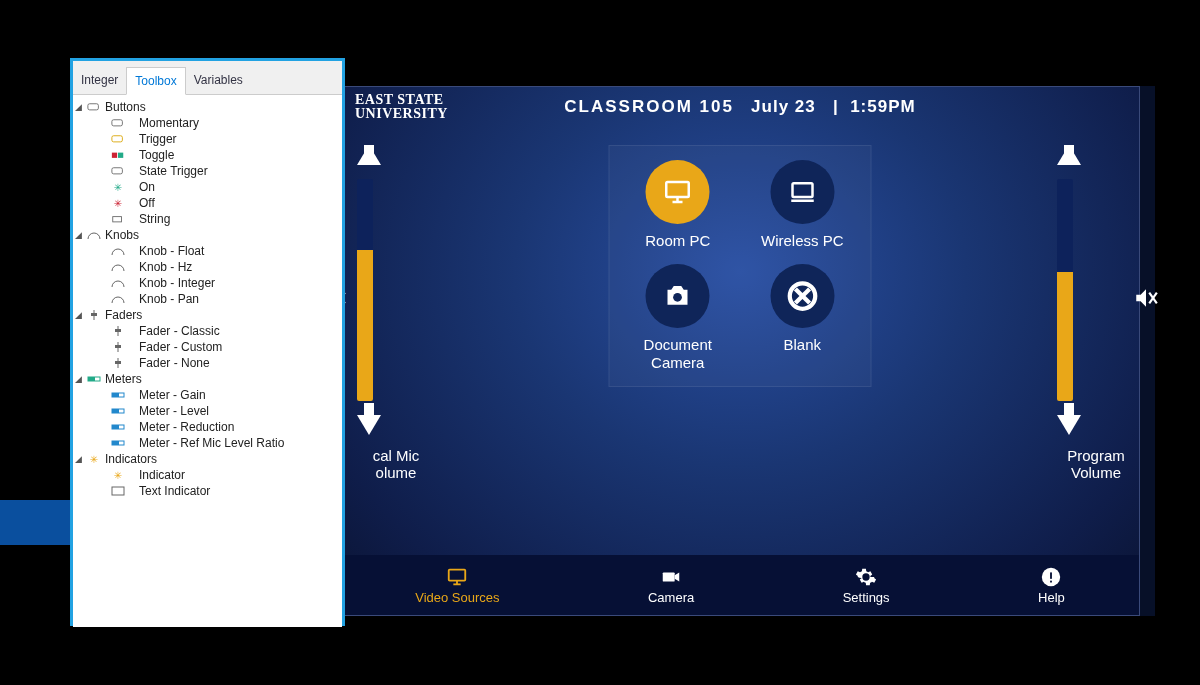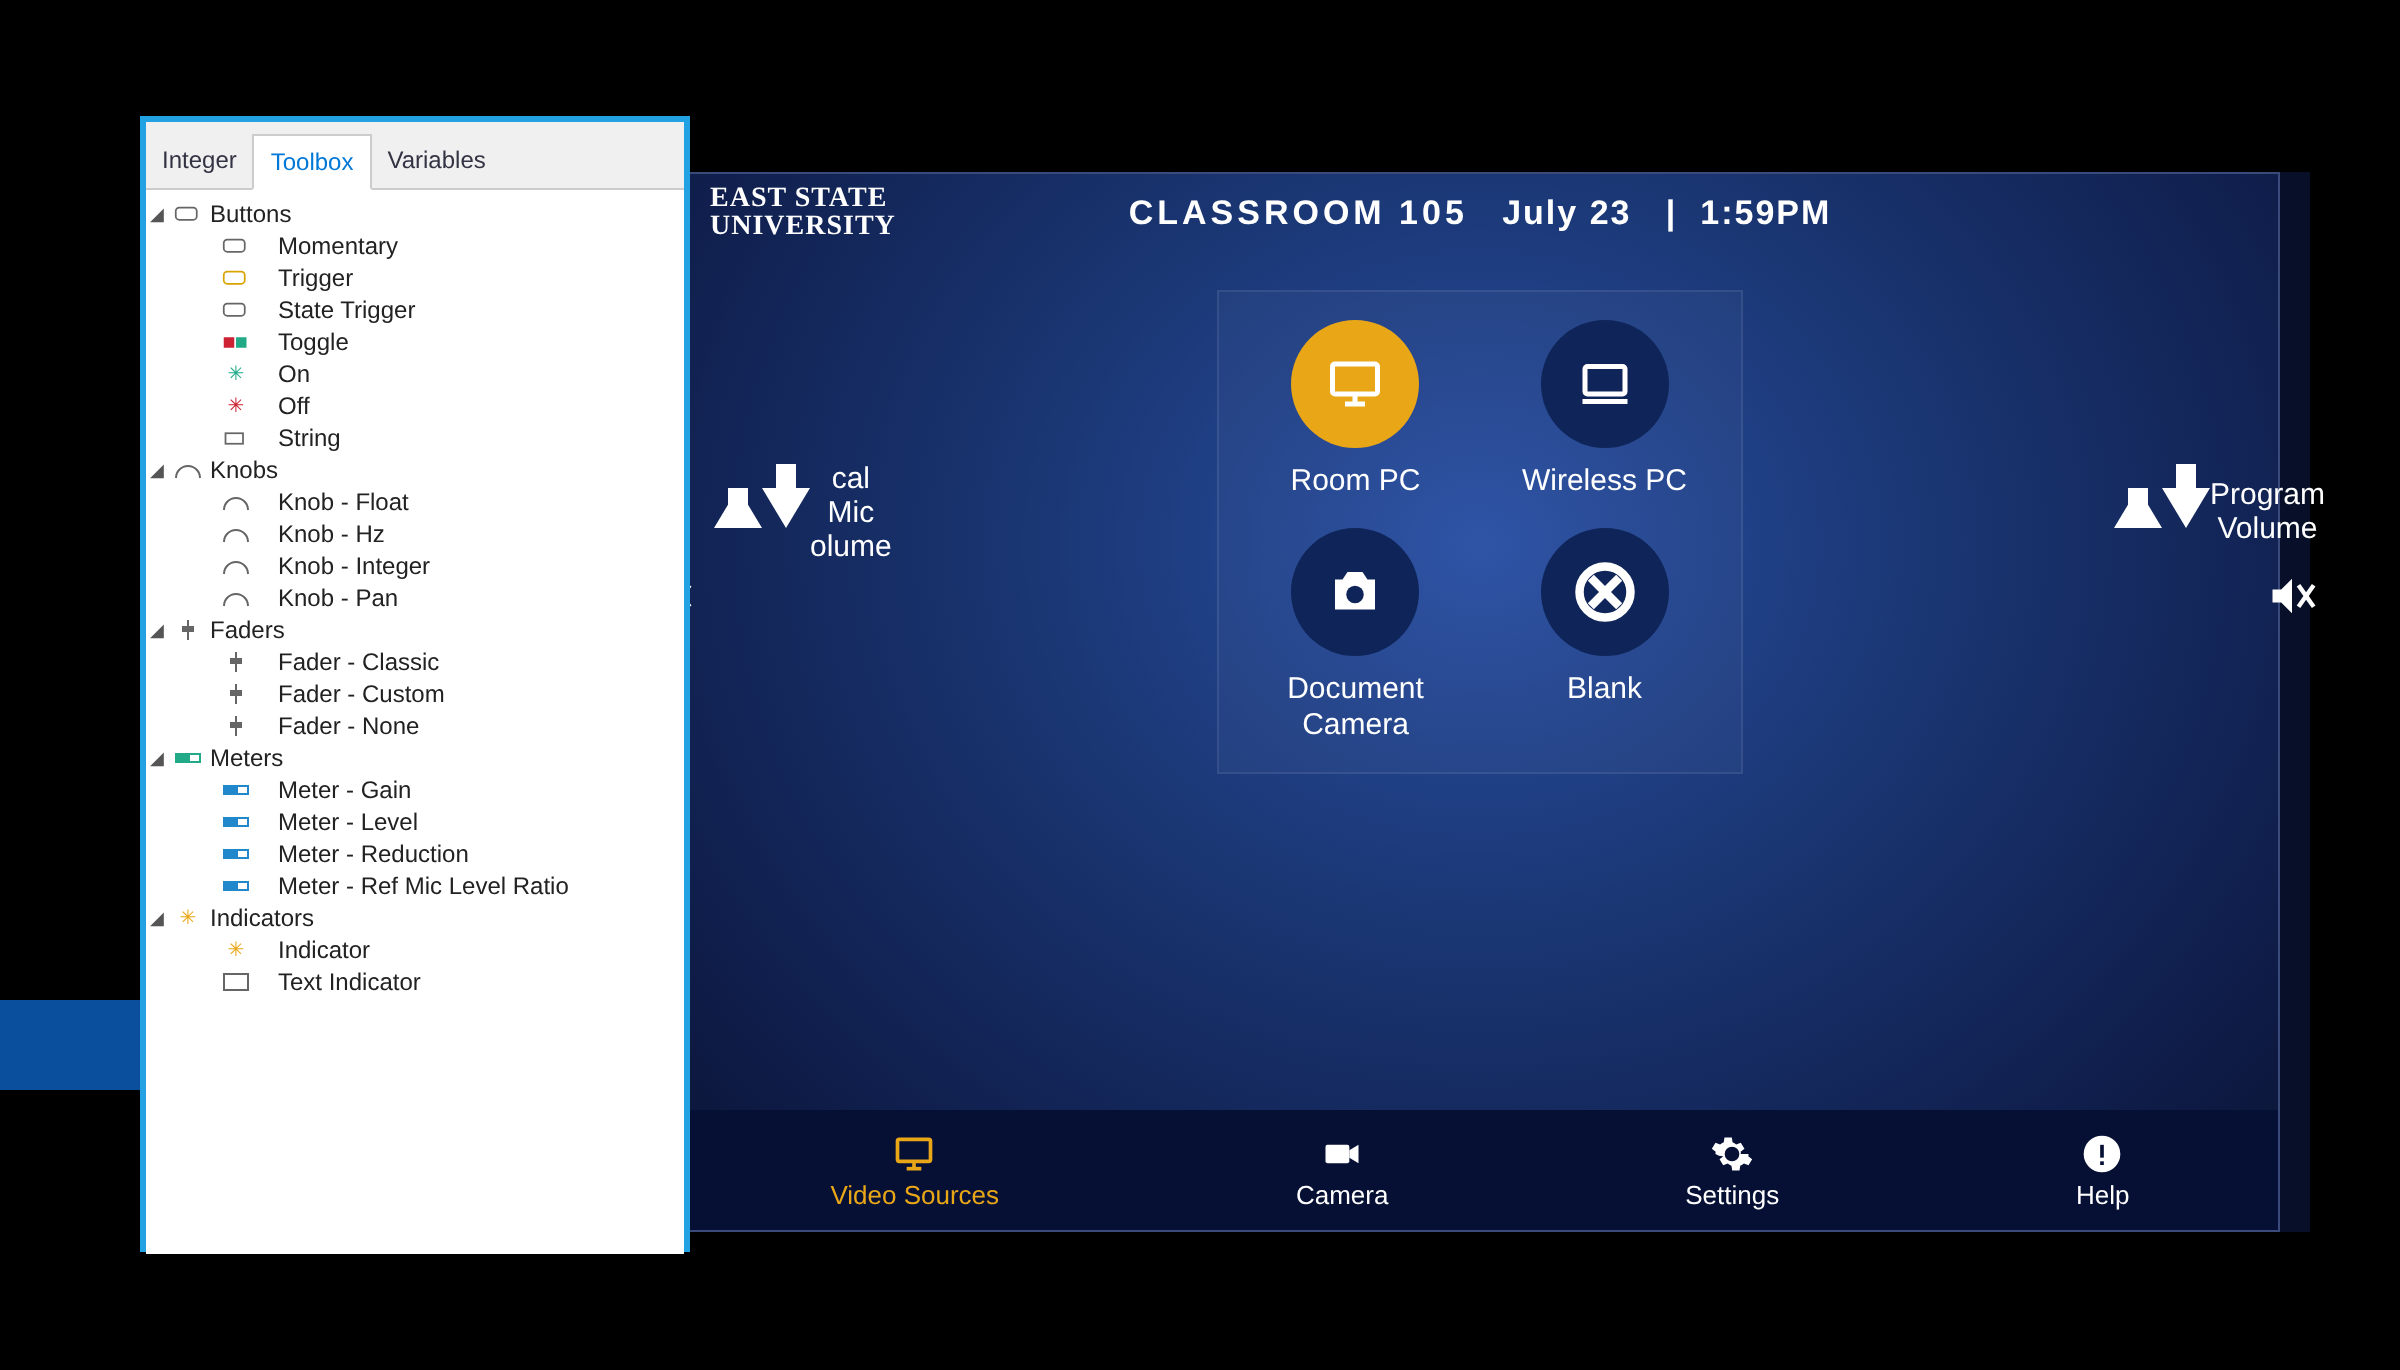--- a/index.html
+++ b/index.html
@@ -128,22 +128,21 @@
     position: relative;
     height: 430px;
   }
 
   
   .vol-col {
     position: absolute;
     top: 10px;
     width: 90px;
     display: flex;
-    flex-direction: row;
-    align-items: center;
+    flex-direction: column;
     padding-left: 12px;
   }
   .vol-left { left: 4px; }
   .vol-right { right: 4px; }
   .vol-arrow {
     width: 0; height: 0;
     cursor: pointer;
     margin: 8px 0;
   }
   .vol-arrow.up {
@@ -300,33 +299,33 @@
           <span class="ticon">
             <svg viewBox="0 0 16 12">
               <rect x="1" y="2" width="12" height="7" rx="2" fill="none" stroke="#d9a400"></rect>
             </svg>
           </span>
           <span>Trigger</span>
         </div>
       <div class="tree-item">
           <span class="ticon">
             <svg viewBox="0 0 16 12">
-              <rect x="1" y="2" width="12" height="7" rx="2" fill="none" stroke="#666"></rect>
-            </svg>
-          </span>
-          <span>State Trigger</span>
-        </div>
-      <div class="tree-item">
-          <span class="ticon">
-            <svg viewBox="0 0 16 12">
               <rect x="1" y="3" width="6" height="6" fill="#c23"></rect>
               <rect x="8" y="3" width="6" height="6" fill="#2a8"></rect>
             </svg>
           </span>
           <span>Toggle</span>
+        </div>
+      <div class="tree-item">
+          <span class="ticon">
+            <svg viewBox="0 0 16 12">
+              <rect x="1" y="2" width="12" height="7" rx="2" fill="none" stroke="#666"></rect>
+            </svg>
+          </span>
+          <span>State Trigger</span>
         </div>
       <div class="tree-item">
           <span class="ticon" style="color:#2a8">✳</span>
           <span>On</span>
         </div>
       <div class="tree-item">
           <span class="ticon" style="color:#c23">✳</span>
           <span>Off</span>
         </div>
       <div class="tree-item">

